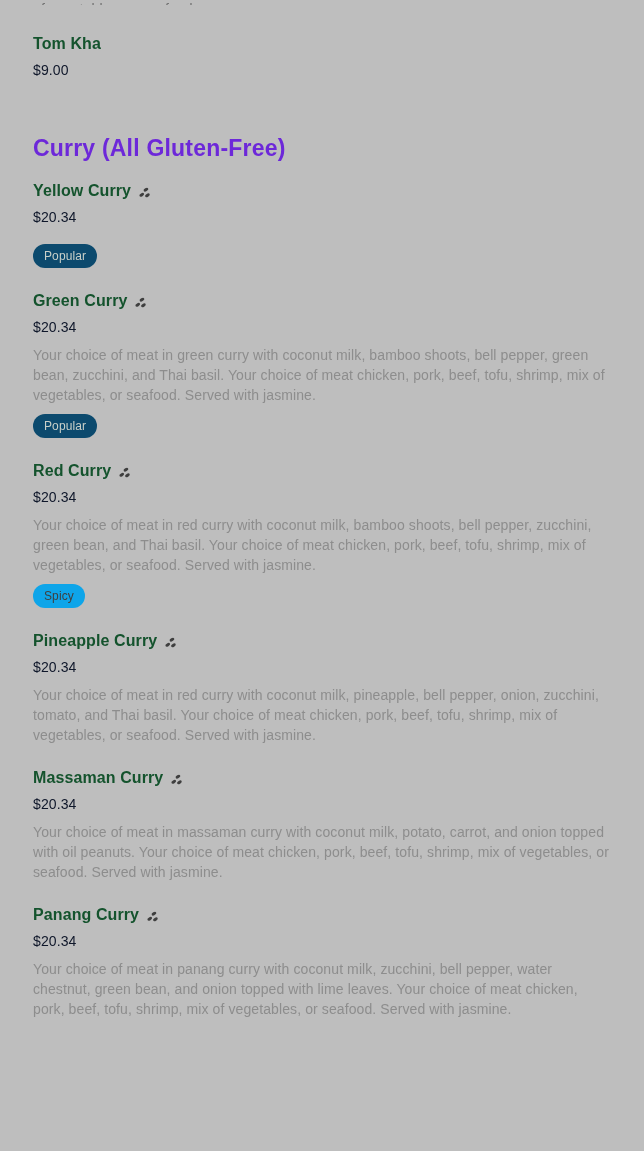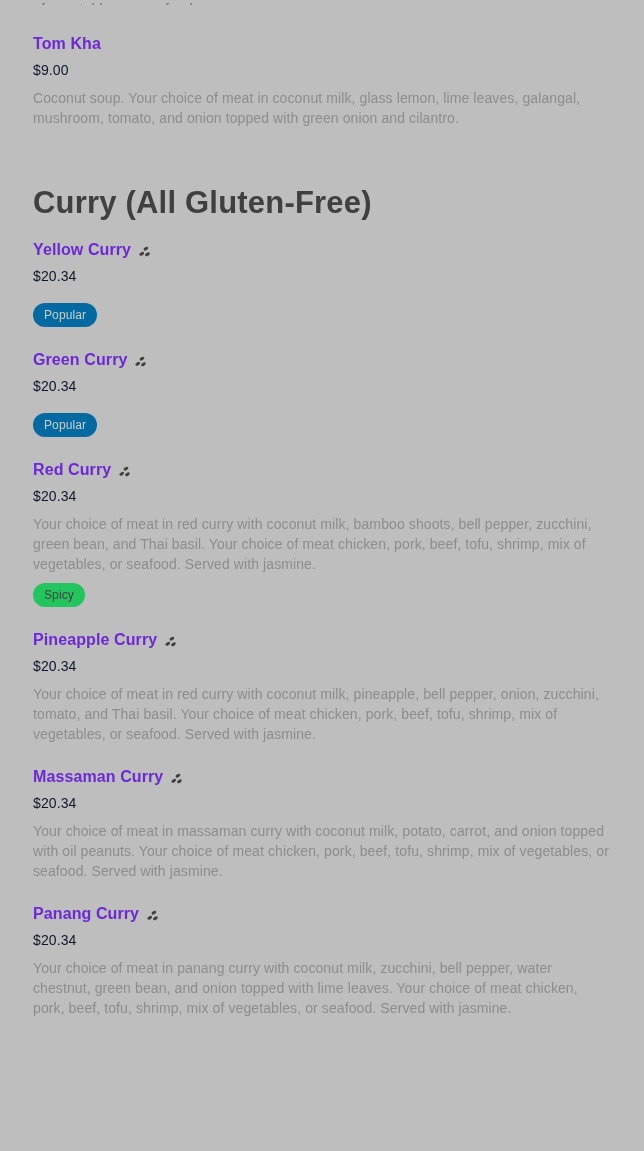--- a/index.html
+++ b/index.html
@@ -36,82 +36,81 @@
   }
   .menu-item.first {
     margin-top: 30px;
   }
   .item-name {
     display: flex;
     align-items: center;
     gap: 7px;
     font-size: 16px;
     font-weight: 600;
-    color: #6d28d9;
+    color: #14532d;
     margin: 0 0 9px 0;
   }
   .leaf-icon {
     display: inline-flex;
     flex: none;
     position: relative;
     top: 1px;
   }
   .item-price {
     font-size: 14px;
     color: #0f172a;
     margin: 0 0 10px 0;
   }
   .item-desc {
     font-size: 14px;
     line-height: 20px;
     color: #8d8d8d;
     margin: 0;
   }
   .section-title {
-    font-size: 31px;
+    font-size: 23px;
     font-weight: 700;
-    color: #404040;
+    color: #6d28d9;
     margin: 57px 0 20px 0;
     letter-spacing: 0.2px;
   }
   .section-title + .menu-item {
     margin-top: 16px;
   }
   .badge {
     display: inline-block;
     margin-top: 9px;
     font-size: 12px;
     line-height: 14px;
     padding: 5px 11px;
     border-radius: 13px;
   }
   .badge[data-variant="popular"] {
-    background: #0369a1;
+    background: #0c4a6e;
     color: #c9d0c9;
   }
   .badge[data-variant="spicy"] {
-    background: #22c55e;
+    background: #0ea5e9;
     color: #3f3f3f;
   }
 </style>
 </head>
 <body>
 
 <div class="content">
 
   <div class="clipped-line">
     <span>of vegetables, or seafood.</span>
   </div>
 
   <div class="menu-item first">
     <h3 class="item-name">
       <span>Tom Kha</span>
     </h3>
     <p class="item-price">$9.00</p>
-    <p class="item-desc">Coconut soup. Your choice of meat in coconut milk, glass lemon, lime leaves, galangal, mushroom, tomato, and onion topped with green onion and cilantro.</p>
   </div>
 
   <h2 class="section-title">Curry (All Gluten-Free)</h2>
 
   <div class="menu-item">
     <h3 class="item-name">
       <span>Yellow Curry</span>
       <span class="leaf-icon">
           <svg width="13" height="13" viewBox="0 0 16 16">
             <g fill="#3f3f3f">
@@ -133,20 +132,21 @@
           <svg width="13" height="13" viewBox="0 0 16 16">
             <g fill="#3f3f3f">
               <ellipse cx="4.6" cy="10.8" rx="3.1" ry="1.9" transform="rotate(-28 4.6 10.8)"></ellipse>
               <ellipse cx="9.8" cy="4.6" rx="3.1" ry="1.9" transform="rotate(-28 9.8 4.6)"></ellipse>
               <ellipse cx="11.6" cy="11.4" rx="3.1" ry="1.9" transform="rotate(-28 11.6 11.4)"></ellipse>
             </g>
           </svg>
         </span>
     </h3>
     <p class="item-price">$20.34</p>
+    <p class="item-desc">Your choice of meat in green curry with coconut milk, bamboo shoots, bell pepper, green bean, zucchini, and Thai basil. Your choice of meat chicken, pork, beef, tofu, shrimp, mix of vegetables, or seafood. Served with jasmine.</p>
     <span class="badge" data-variant="popular">Popular</span>
   </div>
 
   <div class="menu-item">
     <h3 class="item-name">
       <span>Red Curry</span>
       <span class="leaf-icon">
           <svg width="13" height="13" viewBox="0 0 16 16">
             <g fill="#3f3f3f">
               <ellipse cx="4.6" cy="10.8" rx="3.1" ry="1.9" transform="rotate(-28 4.6 10.8)"></ellipse>

